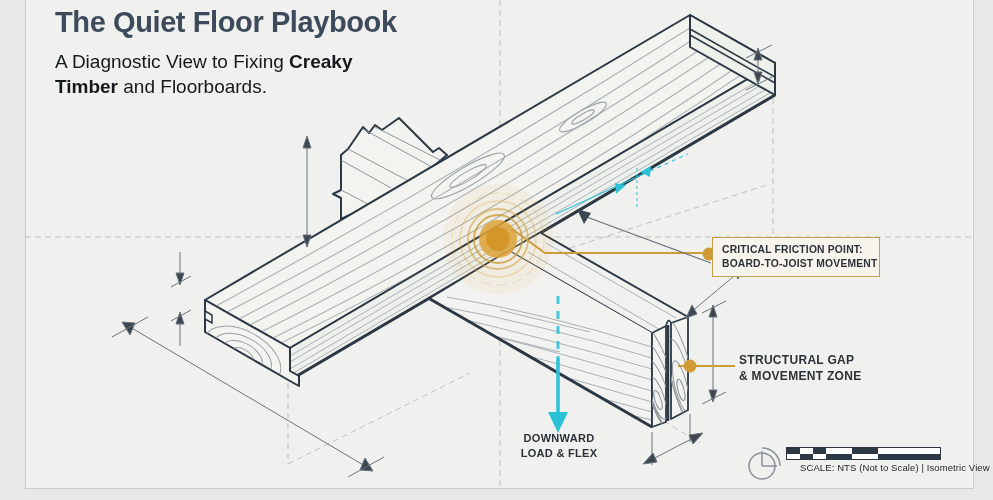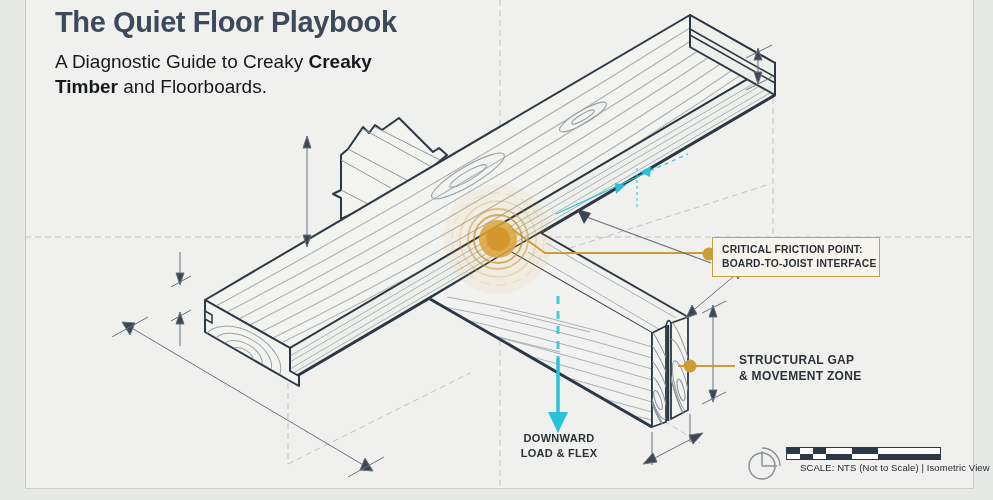--- a/index.html
+++ b/index.html
@@ -262,26 +262,26 @@
         <rect x="800" y="454" width="13" height="5.5"></rect>
         <rect x="826" y="454" width="26" height="5.5"></rect>
         <rect x="878" y="454" width="62" height="5.5"></rect>
       </g>
     </g>
   </svg>
 
   <div class="overlay title">The Quiet Floor Playbook</div>
 
   <div class="overlay subtitle">
-    <span>A Diagnostic Guide to Creaky </span><b>Creaky Timber</b><span> and Floorboards.</span>
+    <span>A Diagnostic View to Fixing </span><b>Creaky Timber</b><span> and Floorboards.</span>
   </div>
 
   <div class="overlay friction-box">
     <div>CRITICAL FRICTION POINT:</div>
-    <div>BOARD-TO-JOIST INTERFACE</div>
+    <div>BOARD-TO-JOIST MOVEMENT</div>
   </div>
 
   <div class="overlay gap-label">
     <div>STRUCTURAL GAP</div>
     <div>&amp; MOVEMENT ZONE</div>
   </div>
 
   <div class="overlay load-label">
     <div>DOWNWARD</div>
     <div>LOAD &amp; FLEX</div>

